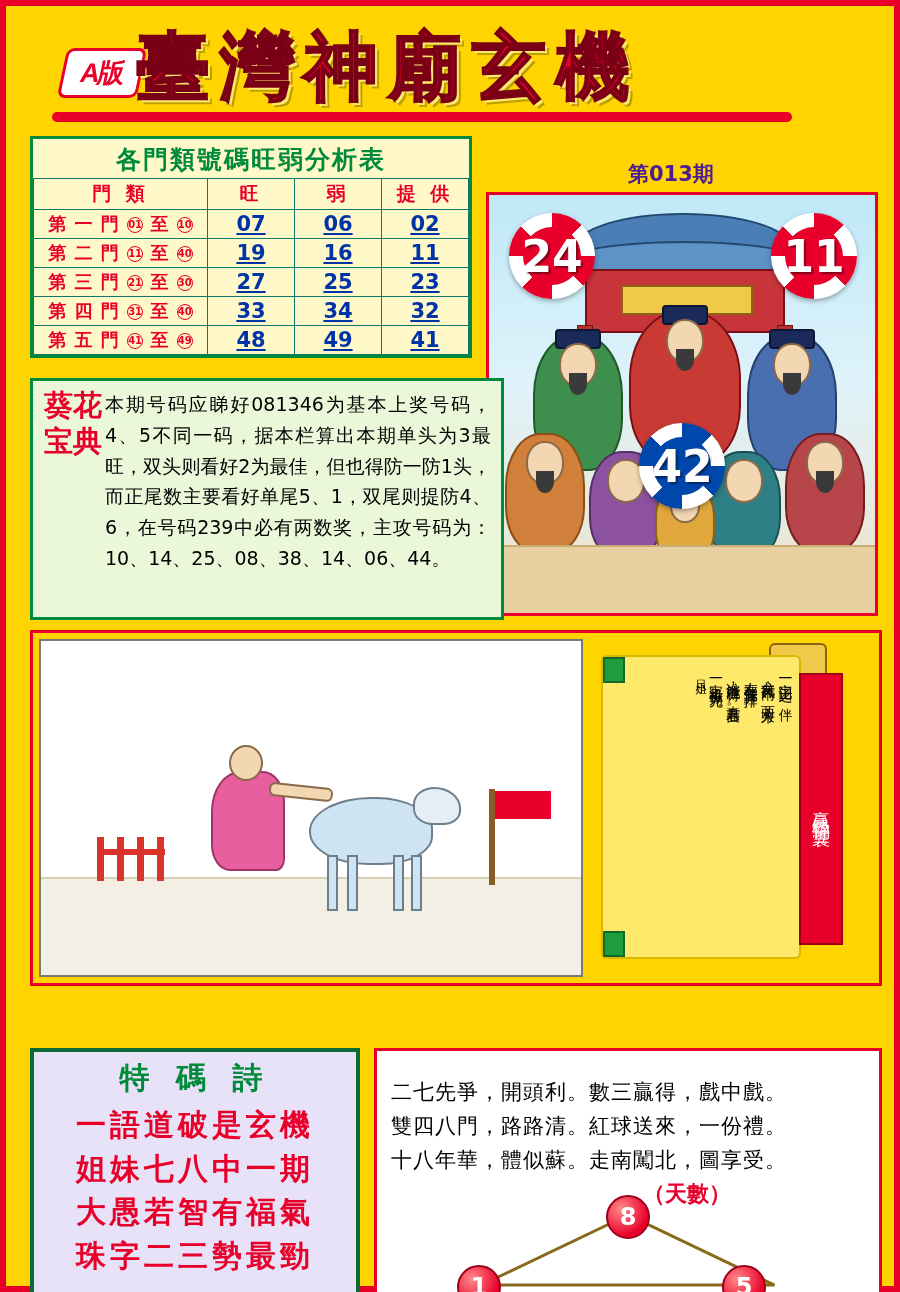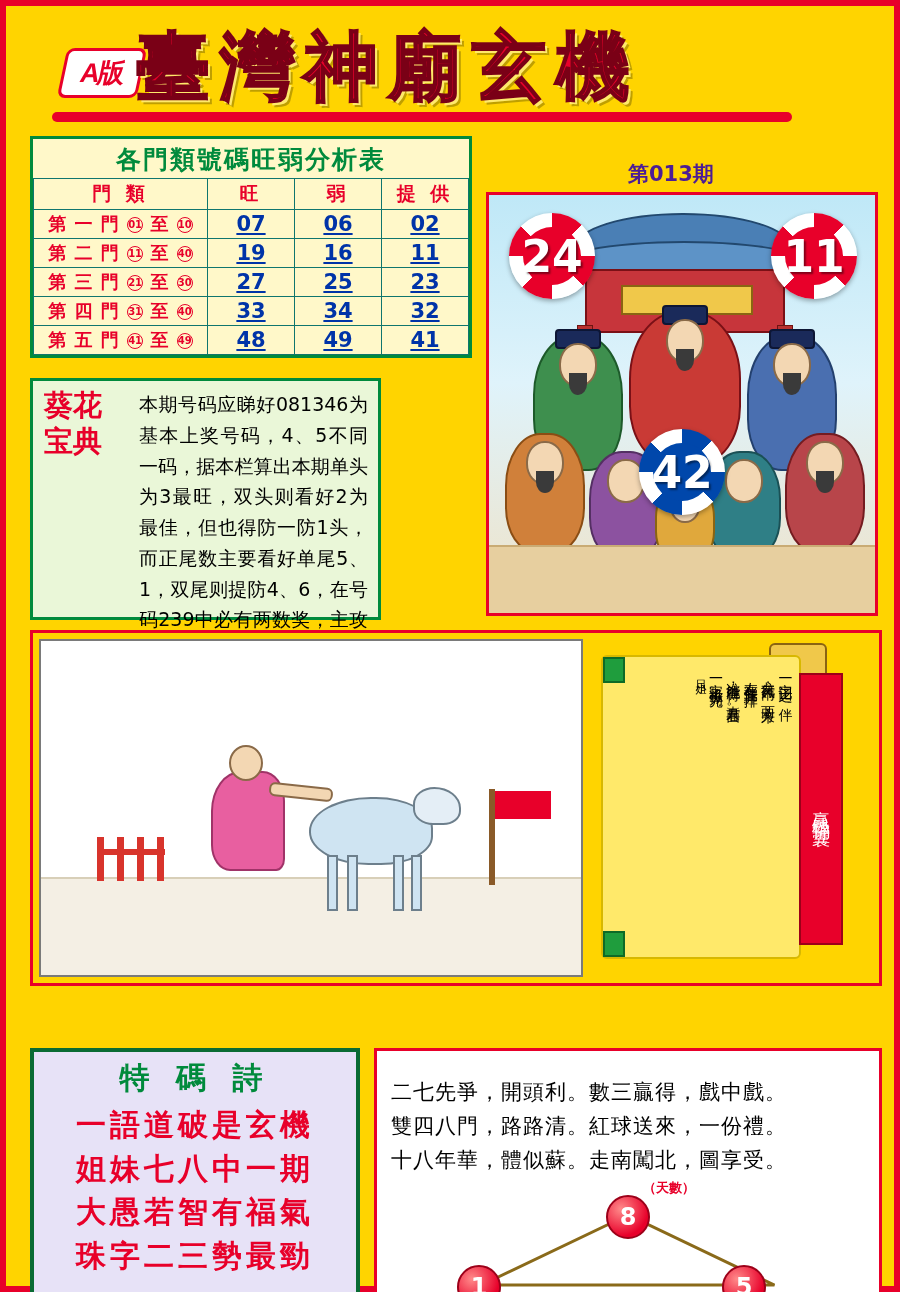--- a/index.html
+++ b/index.html
@@ -288,27 +288,26 @@
     justify-content: center;
   }
   .ball.red .inner { background: #e8002a; }
   .ball.blue .inner { background: #0047ab; }
 
   
   .treasure {
     position: absolute;
     left: 24px;
     top: 372px;
-    width: 351px;
+    width: 474px;
     height: 242px;
     background: #eaf7d8;
     border: 3px solid #008a3c;
     box-sizing: border-box;
     display: flex;
-    gap: 34px;
   }
   .treasure-label {
     width: 64px;
     padding: 6px 0 0 8px;
     color: #e8002a;
     font-size: 29px;
     font-weight: bold;
     line-height: 1.25;
     font-family: "DejaVu Sans", sans-serif;
     text-align: center;
@@ -586,21 +585,21 @@
     font-weight: bold;
     display: flex;
     align-items: center;
     justify-content: center;
     font-family: "DejaVu Sans", sans-serif;
     z-index: 2;
   }
   .tri-label {
     position: absolute;
     color: #0033a8;
-    font-size: 13px;
+    font-size: 22px;
     font-family: "DejaVu Sans", sans-serif;
     font-weight: bold;
   }
   .tri-label.red { color: #e8002a; }
 </style>
 </head>
 <body>
 
 <div class="page">
 
@@ -727,21 +726,21 @@
         <div class="face" style="width:26px;height:30px;"></div>
       </div>
       <div class="temple-ground"></div>
 
       <div class="ball red" style="left:20px; top:18px;">
         <div class="inner">24</div>
       </div>
       <div class="ball red" style="left:282px; top:18px;">
         <div class="inner">11</div>
       </div>
-      <div class="ball blue" style="left:150px; top:234px;text-align:right;">
+      <div class="ball blue" style="left:150px; top:228px;text-align:right;">
         <div class="inner">42</div>
       </div>
     </div>
 
   </div>
 
   <div class="treasure">
     <div class="treasure-label">葵花宝典</div>
     <div class="treasure-body">本期号码应睇好081346为基本上奖号码，4、5不同一码，据本栏算出本期单头为3最旺，双头则看好2为最佳，但也得防一防1头，而正尾数主要看好单尾5、1，双尾则提防4、6，在号码239中必有两数奖，主攻号码为：10、14、25、08、38、14、06、44。</div>
   </div>

